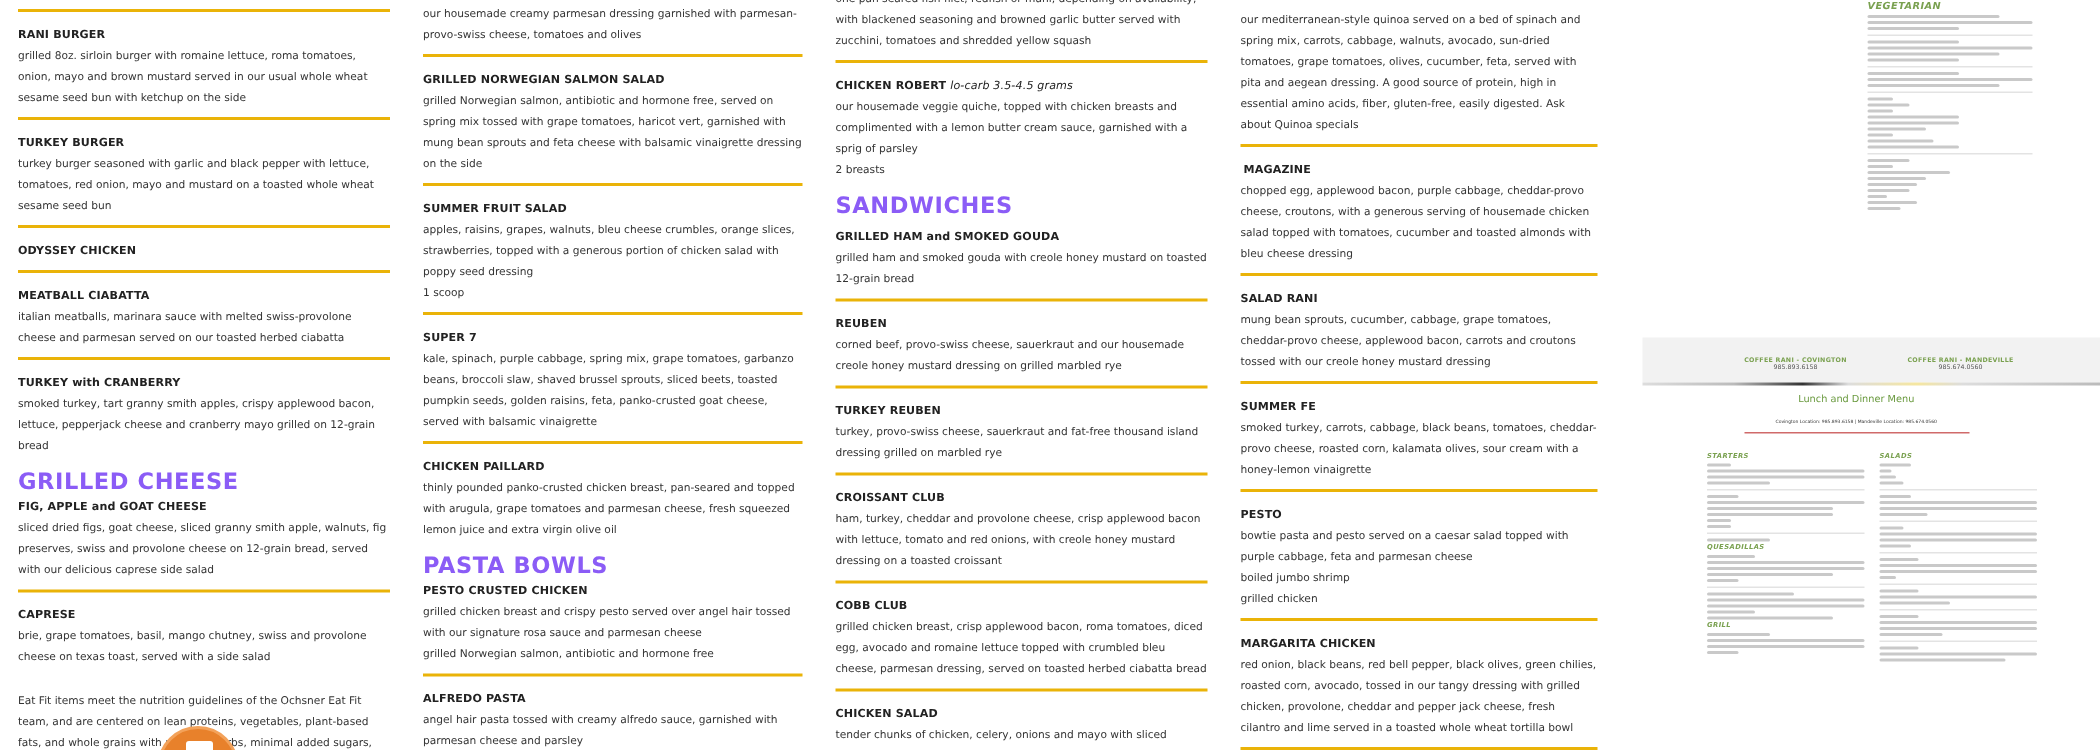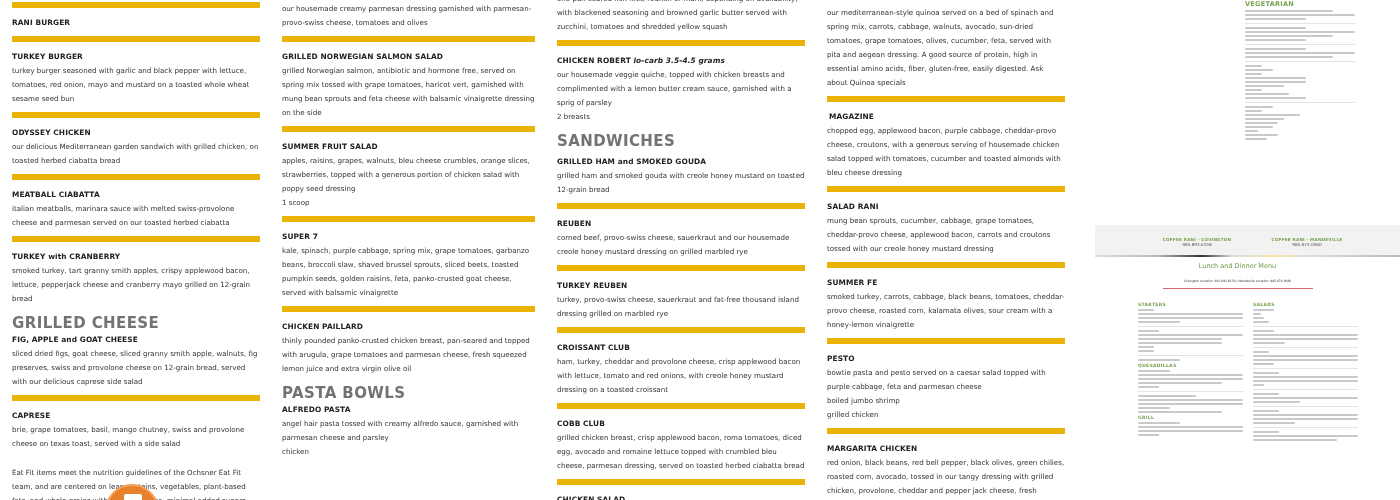--- a/index.html
+++ b/index.html
@@ -5,34 +5,34 @@
   * { box-sizing: border-box; margin: 0; padding: 0; }
   html, body { width: 1400px; height: 500px; overflow: hidden; background: #ffffff; }
   body { font-family: "DejaVu Sans", "Liberation Sans", sans-serif; color: #333; position: relative; }
   .panel { position: absolute; top: 0; height: 500px; overflow: hidden; background: #fff; }
   .p1 { left: 0; width: 270px; }
   .p2 { left: 270px; width: 275px; }
   .p3 { left: 545px; width: 270px; }
   .p4 { left: 815px; width: 260px; }
   .p5 { left: 1075px; width: 325px; }
   .col { position: absolute; left: 12px; right: 10px; }
-  .item { padding: 0 0 6px 0; border-bottom: 6px solid #eab308; margin-bottom: 9px; }
+  .item { padding: 0 0 6px 0; border-bottom: 2px solid #eab308; margin-bottom: 9px; }
   .item.noline { border-bottom: none; }
   .item-title { font-size: 7.4px; font-weight: bold; color: #222; letter-spacing: 0.1px; line-height: 11px; margin-bottom: 2px; }
-  .item-title em { font-weight: bold; font-style: italic; }
+  .item-title em { font-weight: normal; font-style: italic; }
   .desc { font-size: 7.1px; color: #333; line-height: 14px; }
   .opt { font-size: 7.1px; color: #333; line-height: 14px; }
-  .section { font-size: 15px; font-weight: bold; color: #737373; letter-spacing: 0.4px; line-height: 18px; margin: 0 0 2px 0; }
+  .section { font-size: 15px; font-weight: bold; color: #8b5cf6; letter-spacing: 0.4px; line-height: 18px; margin: 0 0 2px 0; }
   .note { font-size: 7.1px; line-height: 14px; color: #333; }
   .eatfit-logo { position: absolute; left: 105px; top: 484px; width: 54px; height: 54px; border-radius: 50%; background: #e8812b; border: 2px solid #f3a25a; }
   .eatfit-logo span { position: absolute; left: 17px; top: 8px; width: 18px; height: 10px; background: #fff; border-radius: 2px; }
 
   
   .thumb-top { position: absolute; left: 170px; top: 0; width: 110px; }
-  .thumb-sec { font-size: 6.5px; color: #7aa150; font-weight: bold; letter-spacing: 0.3px; }
+  .thumb-sec { font-size: 6.5px; color: #7aa150; font-weight: bold; letter-spacing: 0.3px; font-style: italic; }
   .t-line { height: 2px; background: #c9c9c9; margin: 2px 0; border-radius: 1px; }
   .t-line.s { width: 55%; }
   .t-line.m { width: 80%; }
   .t-sep { height: 1px; background: #e3e3e3; margin: 3px 0; }
   .banner { position: absolute; left: 20px; top: 225px; width: 305px; height: 30px; background: #f2f2f2; }
   .banner .loc { position: absolute; top: 12px; text-align: center; width: 80px; }
   .banner .loc .n { font-size: 4.2px; color: #7aa150; font-weight: bold; letter-spacing: 0.2px; display: block; }
   .banner .loc .ph { font-size: 4.2px; color: #555; display: block; }
   .banner-rule { position: absolute; left: 20px; top: 255px; width: 305px; height: 2px; background: linear-gradient(to right, #ddd 0%, #bbb 20%, #333 35%, #ddd 45%, #f5e6a0 60%, #ddd 70%, #bbb 100%); }
   .lunch-title { position: absolute; left: 0; width: 325px; top: 262px; text-align: center; font-size: 6.5px; color: #6a9a3f; }
@@ -45,28 +45,28 @@
 </style>
 </head>
 <body>
 
 <div class="panel p1">
   <div class="col" style="top:-6px;">
     <div class="item" style="height:14px;"></div>
 
     <div class="item">
       <div class="item-title">RANI BURGER</div>
+      <div class="desc">grilled 8oz. sirloin burger with romaine lettuce, roma tomatoes, onion, mayo and brown mustard served in our usual whole wheat sesame seed bun with ketchup on the side</div>
     </div>
     <div class="item">
       <div class="item-title">TURKEY BURGER</div>
       <div class="desc">turkey burger seasoned with garlic and black pepper with lettuce, tomatoes, red onion, mayo and mustard on a toasted whole wheat sesame seed bun</div>
     </div>
     <div class="item">
       <div class="item-title">ODYSSEY CHICKEN</div>
-      <div class="desc">our delicious Mediterranean garden sandwich with grilled chicken, on toasted herbed ciabatta bread</div>
     </div>
     <div class="item">
       <div class="item-title">MEATBALL CIABATTA</div>
       <div class="desc">italian meatballs, marinara sauce with melted swiss-provolone cheese and parmesan served on our toasted herbed ciabatta</div>
     </div>
     <div class="item noline" style="margin-bottom:2px;">
       <div class="item-title">TURKEY with CRANBERRY</div>
       <div class="desc">smoked turkey, tart granny smith apples, crispy applewood bacon, lettuce, pepperjack cheese and cranberry mayo grilled on 12-grain bread</div>
     </div>
 
@@ -103,20 +103,25 @@
     <div class="item">
       <div class="item-title">SUPER 7</div>
       <div class="desc">kale, spinach, purple cabbage, spring mix, grape tomatoes, garbanzo beans, broccoli slaw, shaved brussel sprouts, sliced beets, toasted pumpkin seeds, golden raisins, feta, panko-crusted goat cheese, served with balsamic vinaigrette</div>
     </div>
     <div class="item noline" style="margin-bottom:2px;">
       <div class="item-title">CHICKEN PAILLARD</div>
       <div class="desc">thinly pounded panko-crusted chicken breast, pan-seared and topped with arugula, grape tomatoes and parmesan cheese, fresh squeezed lemon juice and extra virgin olive oil</div>
     </div>
 
     <div class="section">PASTA BOWLS</div>
+    <div class="item">
+      <div class="item-title">PESTO CRUSTED CHICKEN</div>
+      <div class="desc">grilled chicken breast and crispy pesto served over angel hair tossed with our signature rosa sauce and parmesan cheese</div>
+      <div class="opt">grilled Norwegian salmon, antibiotic and hormone free</div>
+    </div>
     <div class="item noline">
       <div class="item-title">ALFREDO PASTA</div>
       <div class="desc">angel hair pasta tossed with creamy alfredo sauce, garnished with parmesan cheese and parsley</div>
       <div class="opt">chicken</div>
 
     </div>
   </div>
 </div>
 
 <div class="panel p3">

